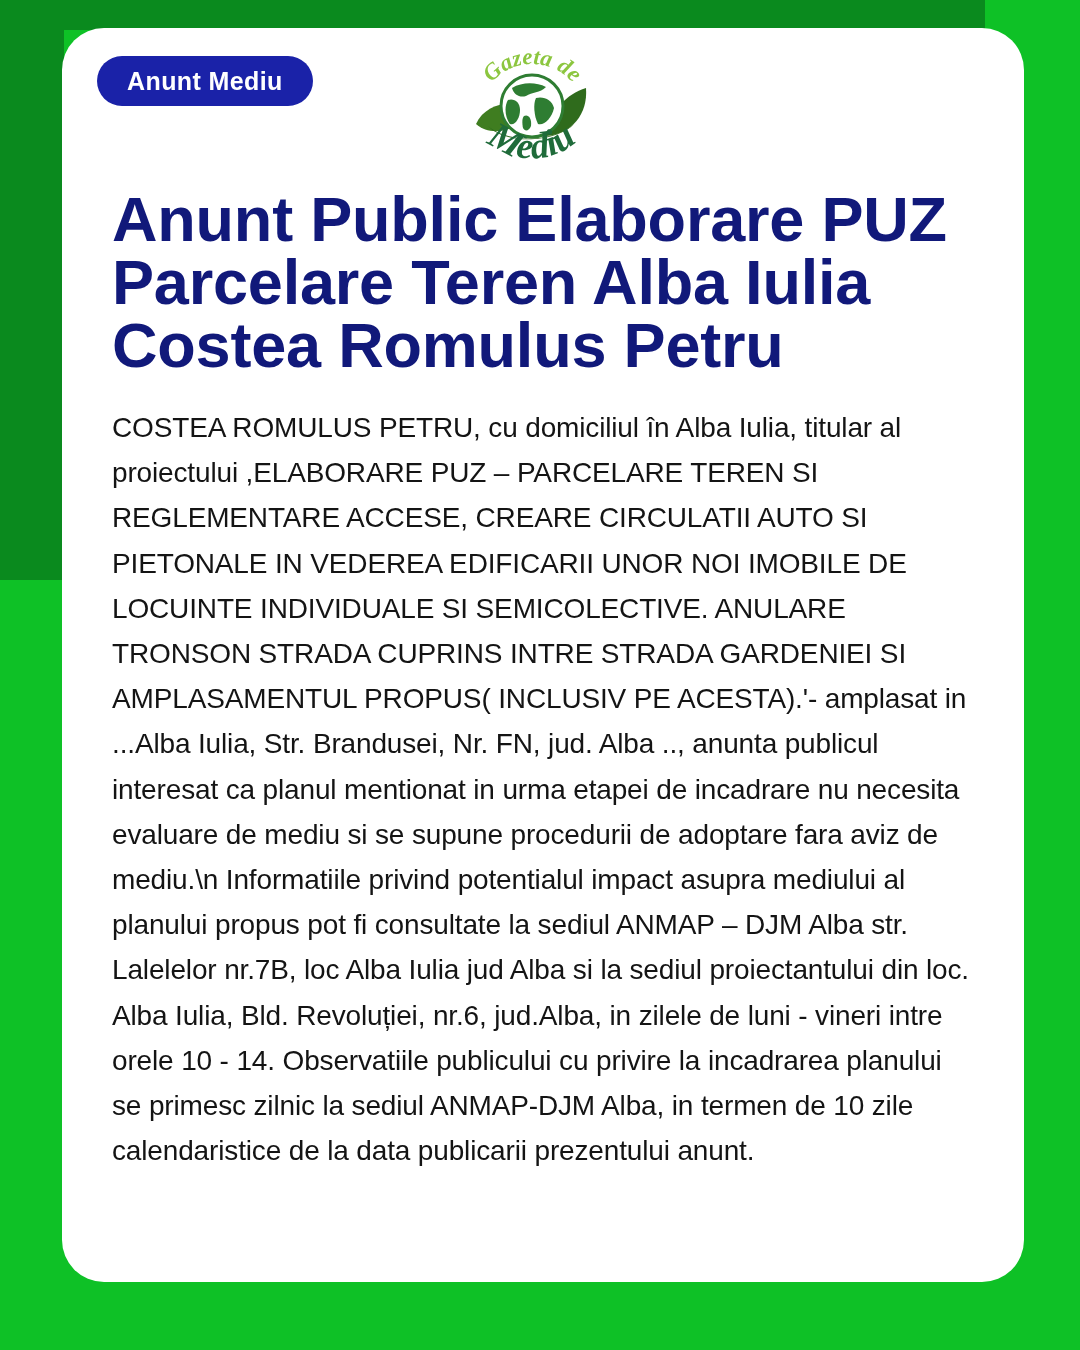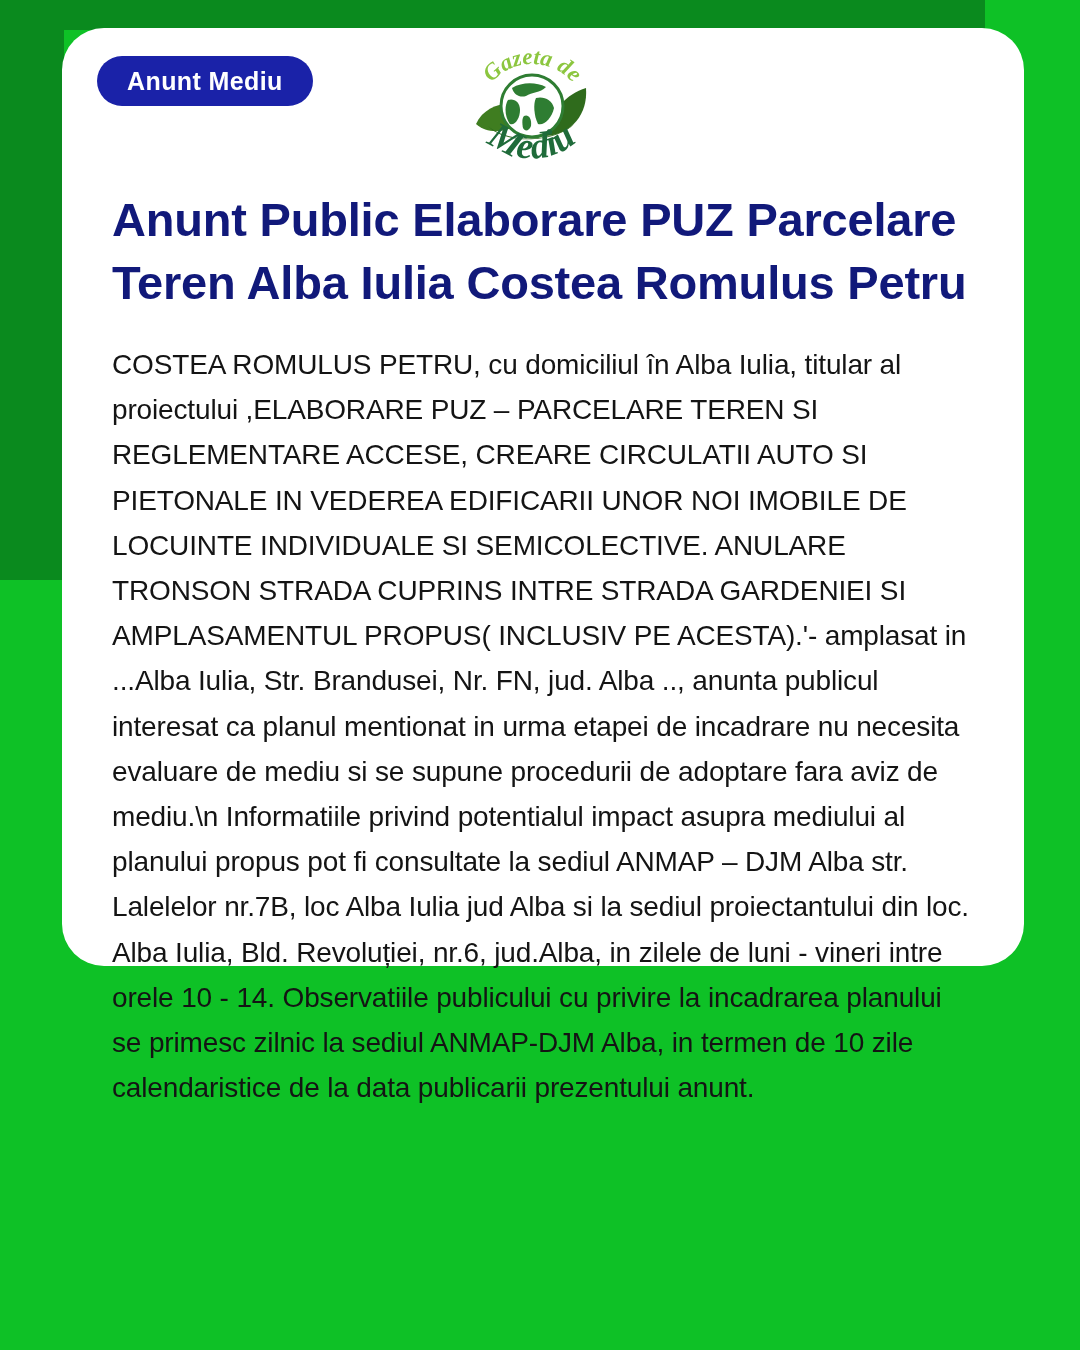--- a/index.html
+++ b/index.html
@@ -43,21 +43,21 @@
     height: 580px;
     background: #0a8a1e;
   }
 
   
   #card {
     position: absolute;
     left: 62px;
     top: 28px;
     width: 962px;
-    height: 938px;
+    height: 1254px;
     background: #ffffff;
     border-radius: 42px;
     z-index: 2;
     box-sizing: border-box;
     padding: 0;
   }
 
   
   #header {
     position: relative;
@@ -86,21 +86,21 @@
     top: 10px;
     width: 140px;
     height: 140px;
   }
   #logo svg { display: block; }
 
   
   #title {
     margin: 10px 48px 0 50px;
     color: #11197a;
-    font-size: 47px;
+    font-size: 63px;
     line-height: 63px;
     font-weight: 700;
     letter-spacing: -0.2px;
     font-stretch: condensed;
   }
 
   
   #body-text {
     margin: 28px 48px 0 50px;
     color: #141414;

